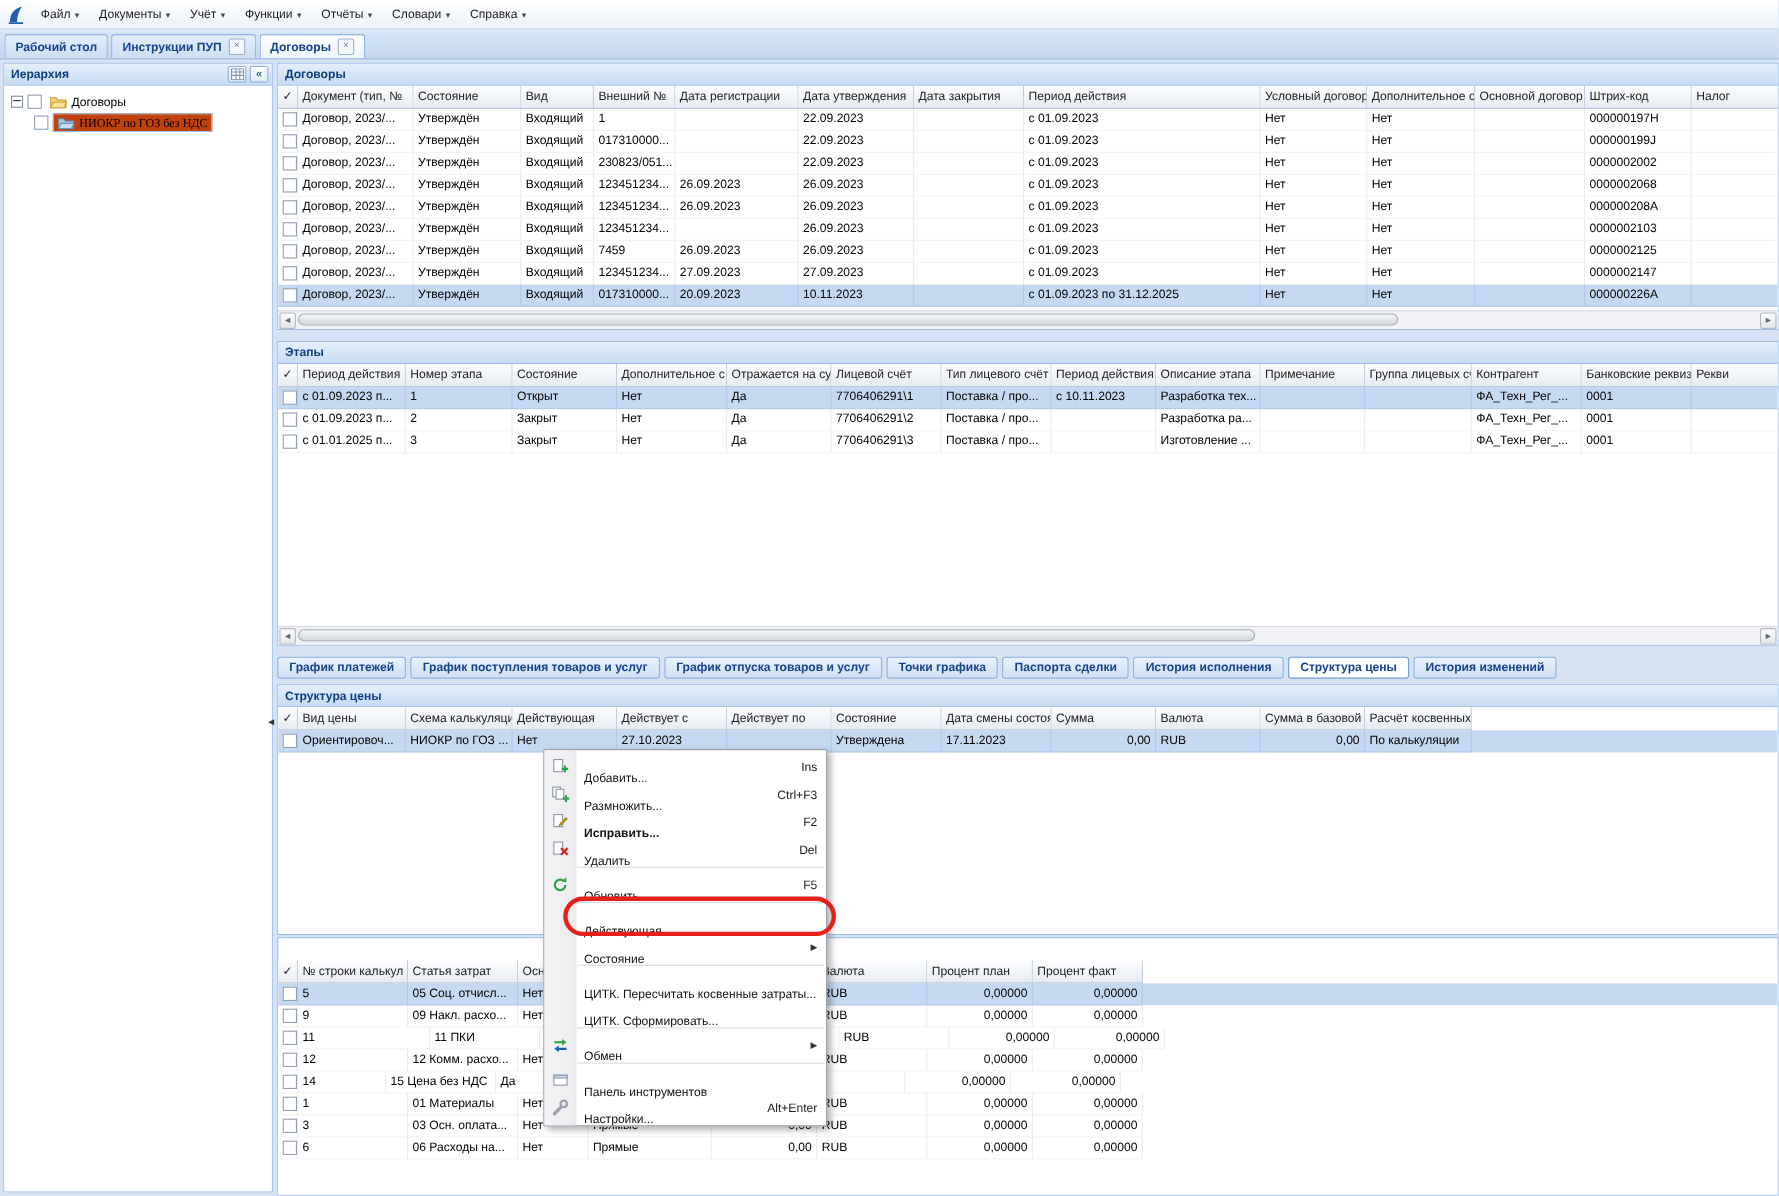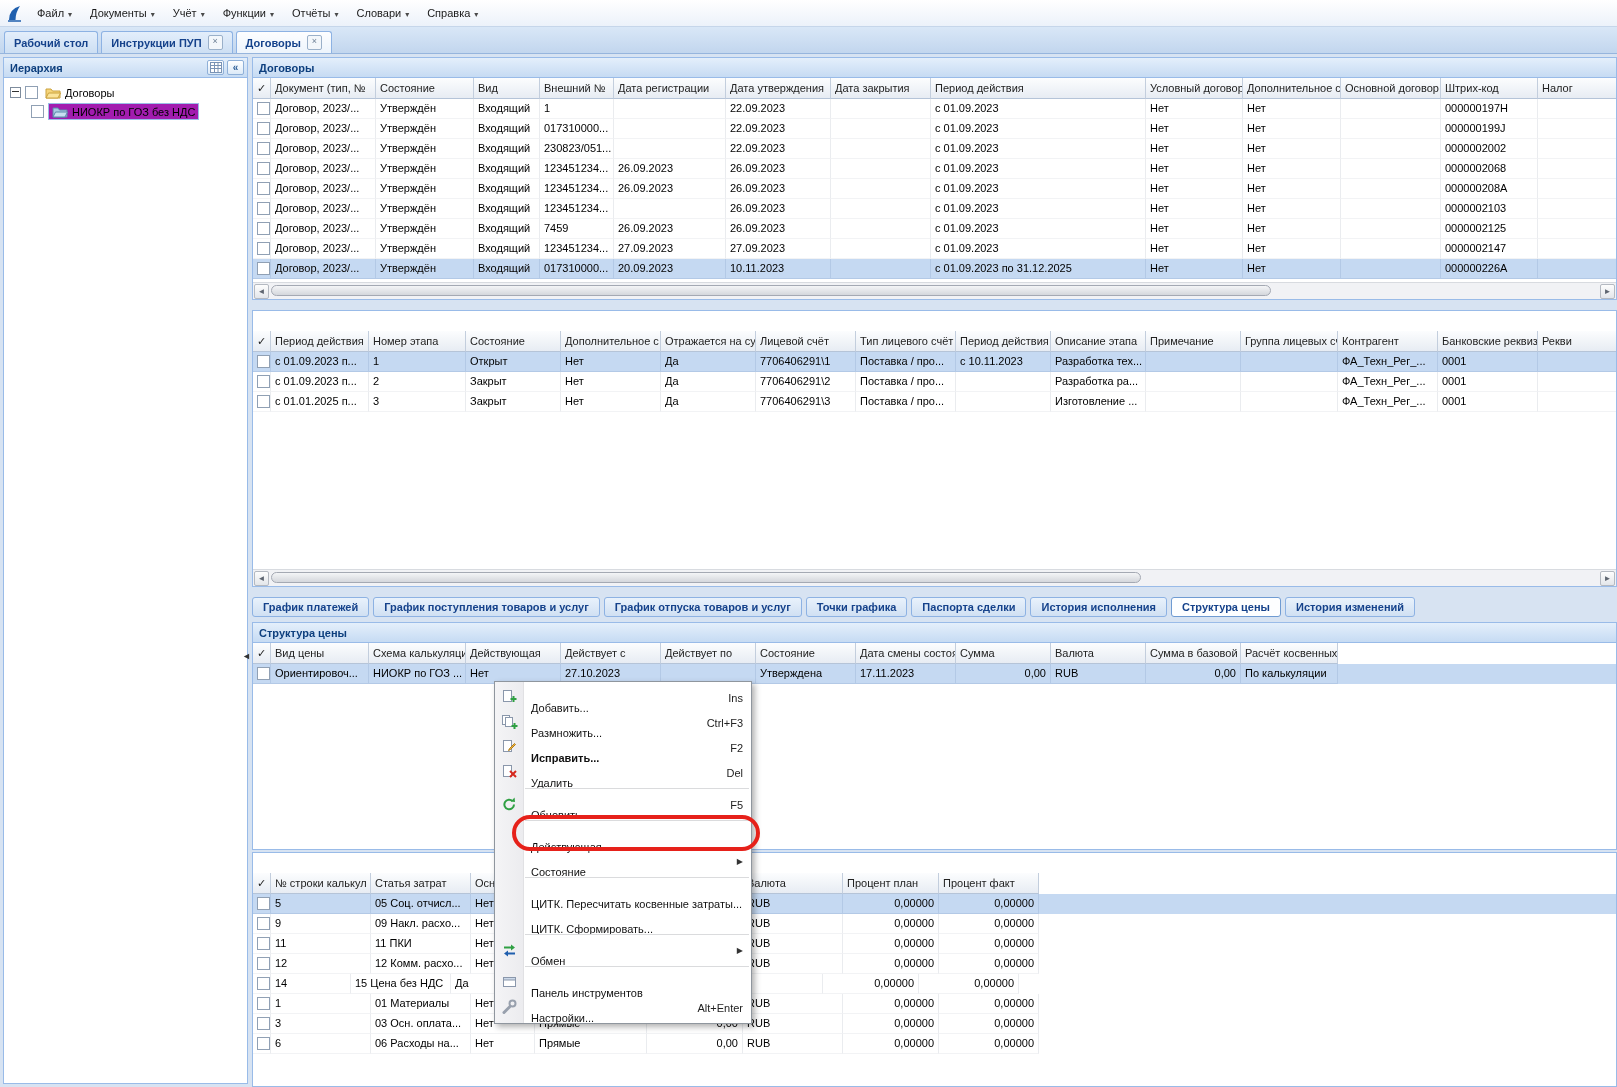--- a/index.html
+++ b/index.html
@@ -46,21 +46,21 @@
   .hier-hdr{display:flex;align-items:center;justify-content:space-between;padding:0 3px 0 6px;}
   .hbtns{display:flex;}
   .hbtn{width:17px;height:15px;border:1px solid #8fb0d8;background:linear-gradient(#ffffff,#dceaf8);border-radius:2px;display:flex;align-items:center;justify-content:center;font-size:10px;color:#2c5d96;margin-left:3px;box-sizing:border-box;line-height:13px;}
   .tree{position:absolute;left:0;right:0;top:20px;bottom:0;background:#fff;padding:5px 2px;box-sizing:border-box;}
   .trow{display:flex;align-items:center;height:19px;gap:4px;padding-left:4px;}
   .trow.child{padding-left:25px;}
   .exp{width:9px;height:9px;border:1px solid #7e8c9d;background:#fff;position:relative;flex:none;}
   .exp::after{content:"";position:absolute;left:1px;right:1px;top:3px;height:1px;background:#333;}
   .tcb{width:11px;height:11px;border:1px solid #90a0b4;background:#fff;flex:none;}
   .node{display:flex;align-items:center;gap:4px;height:17px;padding:0 3px;box-sizing:border-box;}
-  .node.selected{background:#a21caf;border:1px solid #9bbde6;}
+  .node.selected{background:#c2410c;border:1px solid #9bbde6;font-family:Liberation Serif, serif;}
 
   
   .subtabs{position:absolute;left:252px;top:595px;width:1365px;height:25px;display:flex;gap:4px;align-items:flex-start;padding-top:2px;box-sizing:border-box;}
   .stab{height:20px;line-height:18px;padding:0 10px;border:1px solid #8db2e3;border-radius:3px;background:linear-gradient(#e9f2fc,#d0e0f3);color:#15428b;font-weight:bold;box-sizing:border-box;white-space:nowrap;}
   .stab.active{background:#fdfeff;border-color:#6f9bd2;}
 
   
   .cmenu{position:absolute;left:494px;top:681px;width:258px;background:#fff;border:1px solid #8f969e;box-shadow:3px 3px 6px rgba(0,0,0,.3);padding:3px 0;z-index:50;box-sizing:border-box;}
   .cmenu::before{content:"";position:absolute;left:0;top:0;bottom:0;width:28px;background:linear-gradient(90deg,#f4f4f6,#ececef);border-right:1px solid #e1e1e4;}
   .mi{position:relative;height:25px;display:flex;align-items:center;padding:0 8px 0 36px;color:#111;}
@@ -354,20 +354,21 @@
     <div class="hscroll">
       <span class="sarrow l"></span>
       <span class="strack">
           <span class="sthumb" style="width:1000px;"></span>
         </span>
       <span class="sarrow r"></span>
     </div>
   </div>
 
   <div class="panel withscroll" style="left:252px;top:310px;width:1365px;height:277px;">
+    <div class="phdr"><span>Этапы</span></div>
     <div class="gridbody">
         <div class="grid-hdr">
           <div class="hcell center" style="width: 18px;">✓</div>
           <div class="hcell" style="width: 98px;">Период действия</div>
           <div class="hcell" style="width: 97px;">Номер этапа</div>
           <div class="hcell" style="width: 95px;">Состояние</div>
           <div class="hcell" style="width: 100px;">Дополнительное с</div>
           <div class="hcell" style="width: 95px;">Отражается на су</div>
           <div class="hcell" style="width: 100px;">Лицевой счёт</div>
           <div class="hcell" style="width: 100px;">Тип лицевого счёт</div>
@@ -530,21 +531,21 @@
           <div class="cell" style="width: 112px;"></div>
           <div class="cell" style="width: 96px; text-align: right;"></div>
           <div class="cell" style="width: 100px;">RUB</div>
           <div class="cell" style="width: 96px; text-align: right;">0,00000</div>
           <div class="cell" style="width: 100px; text-align: right;">0,00000</div>
         </div>
         <div class="grow">
           <div class="cell" style="width: 18px;">
             <span class="cb"></span>
           </div>
-          <div class="cell" style="width: 100px;">11</div>
+          <div class="cell" style="width: 120px;">11</div>
           <div class="cell" style="width: 100px;">11 ПКИ</div>
           <div class="cell" style="width: 64px;">Нет</div>
           <div class="cell" style="width: 112px;"></div>
           <div class="cell" style="width: 96px; text-align: right;"></div>
           <div class="cell" style="width: 100px;">RUB</div>
           <div class="cell" style="width: 96px; text-align: right;">0,00000</div>
           <div class="cell" style="width: 100px; text-align: right;">0,00000</div>
         </div>
         <div class="grow">
           <div class="cell" style="width: 18px;">

